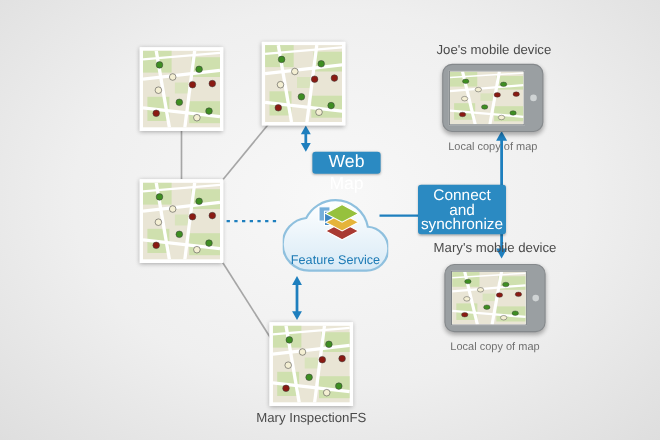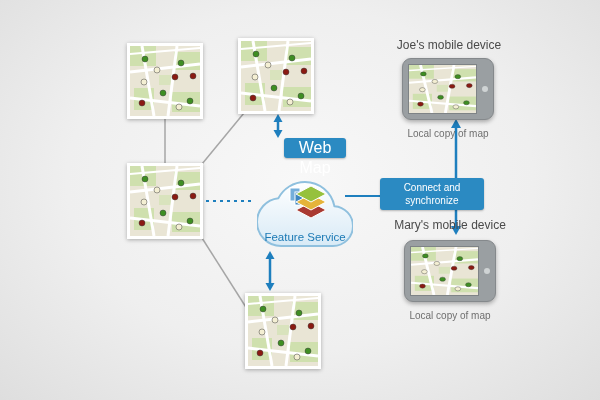--- a/index.html
+++ b/index.html
@@ -22,25 +22,24 @@
     position:absolute; left:284px; top:138px; width:62px; height:20px;
     background:#2b8ac2; color:#fff; font-size:16px; line-height:20px;
     text-align:center; border-radius:3px; box-shadow:0 1px 2px rgba(0,0,0,.25);
   }
   .cloud-wrap { position:absolute; left:257px; top:166px; width:96px; height:84px; }
   .fs-label {
     position:absolute; left:257px; top:231px; width:96px; text-align:center;
     font-size:11.5px; color:#1c7ab5;
   }
   .connect-label {
-    position:absolute; left:380px; top:168px; width:104px;
-    background:#2b8ac2; color:#fff; font-size:10px; line-height:13px;
+    position:absolute; left:380px; top:168px; width:80px;
+    background:#2b8ac2; color:#fff; font-size:14px; line-height:13px;
     text-align:center; padding:3px 2px; border-radius:3px;
     box-shadow:0 1px 2px rgba(0,0,0,.25);
-    margin-top:10px;
   }
   .device-title { position:absolute; text-align:center; font-size:12px; color:#4a4a4a; }
   .tablet {
     position:absolute; width:92px; height:62px; background:#9a9fa2;
     border:1px solid #85898c; border-radius:9px; box-shadow:0 2px 4px rgba(0,0,0,.30);
   }
   .tablet .screen {
     position:absolute; left:5px; top:5px; bottom:5px; right:16px;
     background:#fff; border:1px solid #7e8386; overflow:hidden;
   }
@@ -135,20 +134,21 @@
     <svg viewBox="0 0 70 70">
         <use href="#map-tile"></use>
       </svg>
   </div>
 
   <div class="map" style="left:245px; top:293px;">
     <svg viewBox="0 0 70 70">
         <use href="#map-tile"></use>
       </svg>
   </div>
+  <div class="node-label" style="left:218px; top:373px; width:130px;">Mary InspectionFS</div>
 
   <div class="badge">Web Map</div>
 
   <div class="cloud-wrap">
     <svg viewBox="0 0 96 84" width="96" height="84">
       <defs>
         <linearGradient id="cloudGrad" x1="0" y1="0" x2="0" y2="1">
           <stop offset="0" stop-color="#ffffff"></stop>
           <stop offset="1" stop-color="#d8eaf6"></stop>
         </linearGradient>

